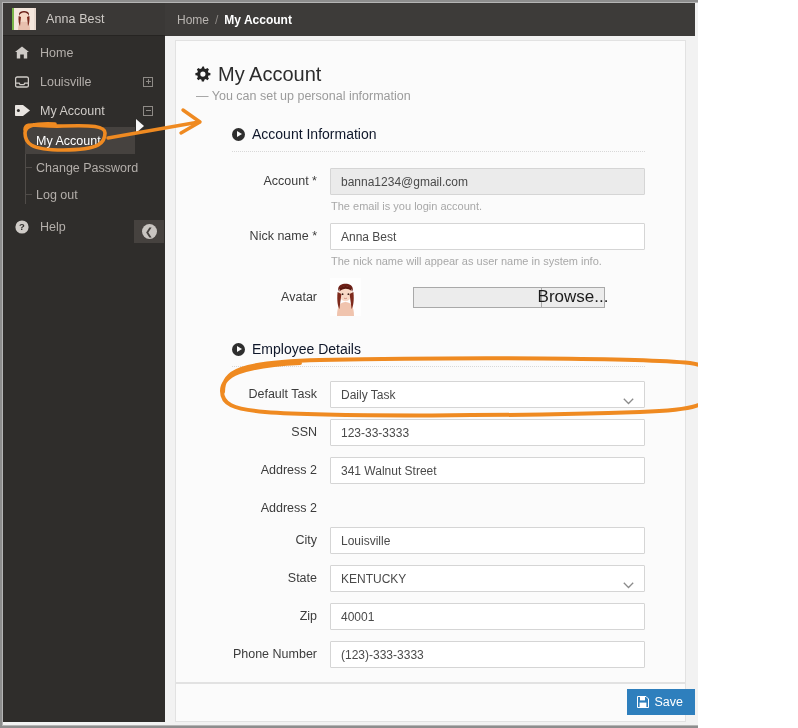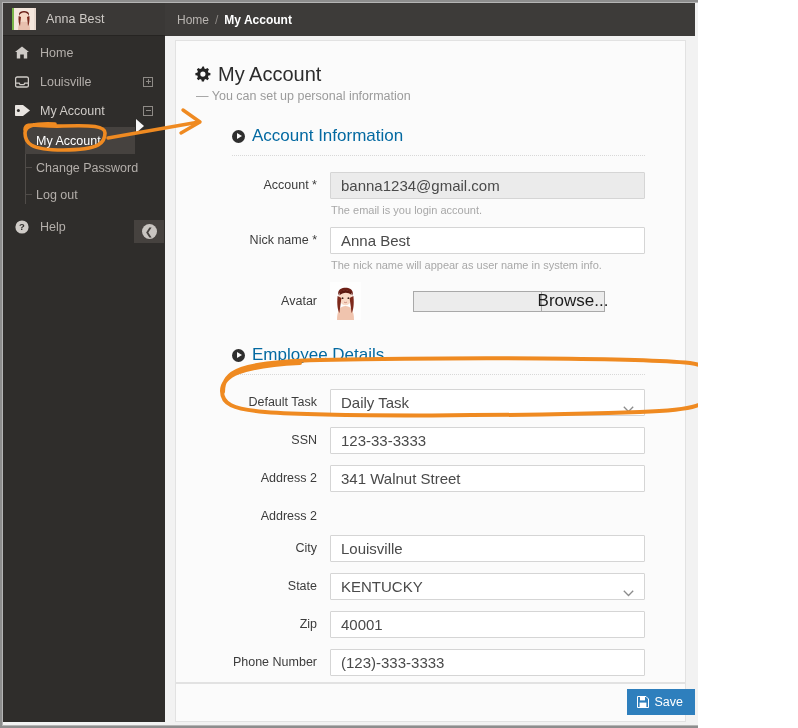--- a/index.html
+++ b/index.html
@@ -256,22 +256,22 @@
     font-size: 12.5px;
     margin-top: 4px;
     margin-left: 2px;
   }
 
   .section {
     margin: 0 40px 0 56px;
     padding-top: 23px;
   }
   .section-title {
-    font-size: 17px;
-    color: #0369a1;
+    font-size: 14px;
+    color: #0f172a;
     display: flex;
     align-items: center;
     padding-bottom: 9px;
   }
   .sec-ico {
     width: 13px; height: 13px;
     border-radius: 50%;
     background: #2e2e2e;
     margin-right: 7px;
     display: inline-flex;
@@ -310,21 +310,21 @@
     line-height: 15px;
   }
   .form-ctrl { flex: 1; min-width: 0; }
   .inp {
     width: 100%;
     height: 27px;
     box-sizing: border-box;
     border: 1px solid #d5d5d5;
     background: #ffffff;
     font-family: "Liberation Sans", sans-serif;
-    font-size: 15px;
+    font-size: 12px;
     color: #4a4a4a;
     padding: 0 10px;
     border-radius: 1px;
     outline: none;
   }
   .inp.readonly {
     background: #ebebeb;
     color: #4a4a4a;
   }
   .hint {

